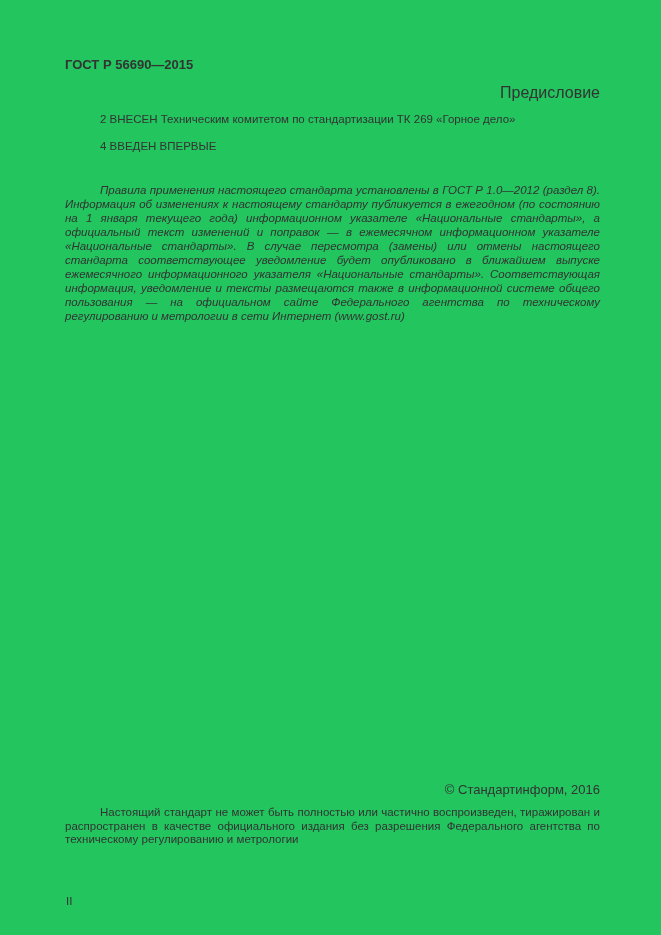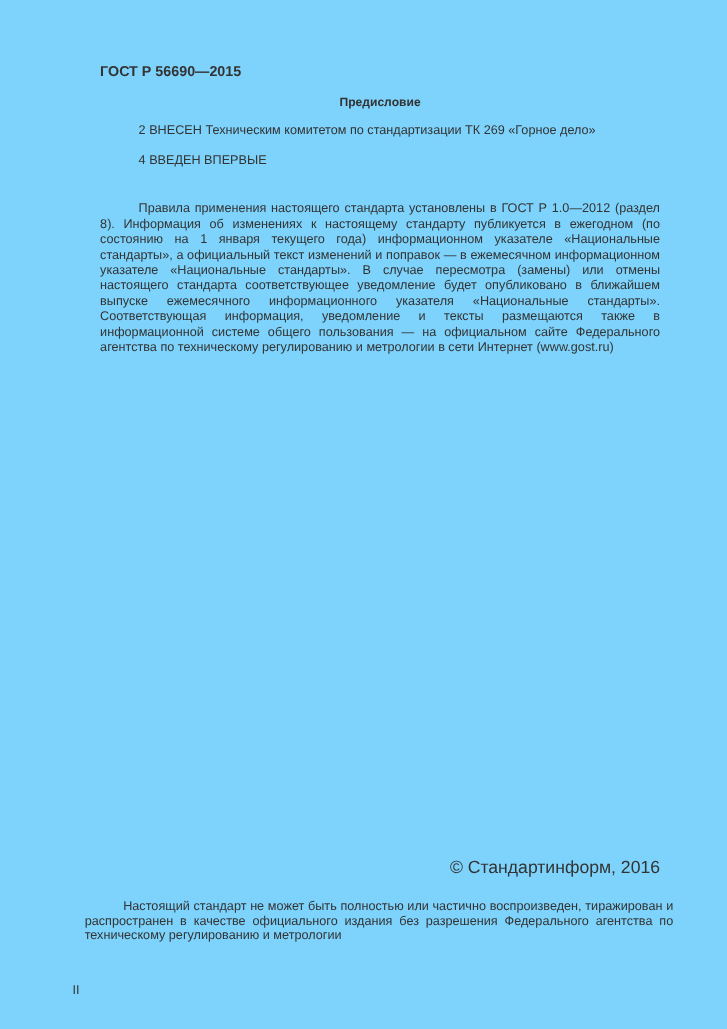--- a/index.html
+++ b/index.html
@@ -4,72 +4,73 @@
 <style>
   html, body {
     margin: 0;
     padding: 0;
     background: #ffffff;
   }
   .page {
     position: relative;
     width: 661px;
     height: 935px;
-    background: #7dd3fc;
+    background: #22c55e;
     box-sizing: border-box;
-    padding: 58px 61px 0 91px;
+    padding: 58px 61px 0 65px;
     font-family: "Liberation Sans", "DejaVu Sans", sans-serif;
     color: #333333;
     overflow: hidden;
   }
   .doc-code {
     font-size: 13px;
     font-weight: bold;
     line-height: 14px;
     margin: 0 0 14px 0;
   }
   .title {
-    font-size: 11px;
-    font-weight: bold;
-    text-align: center;
+    font-size: 16px;
+    font-weight: normal;
+    text-align: right;
     line-height: 14px;
     margin: 0 0 13px 0;
   }
   .clause {
     font-size: 11.5px;
     line-height: 13.5px;
     text-align: justify;
     text-indent: 35px;
     margin: 0 0 13px 0;
   }
   .rules-note {
     font-size: 11.5px;
+    font-style: italic;
     line-height: 14px;
     text-align: justify;
     text-indent: 35px;
     margin: 30px 0 0 0;
   }
   .copyright {
     position: absolute;
     top: 783px;
     right: 61px;
-    font-size: 16px;
+    font-size: 13px;
     line-height: 13.5px;
     text-align: right;
   }
   .repro-note {
     position: absolute;
     top: 806px;
     left: 65px;
     width: 535px;
     font-size: 11.5px;
     line-height: 13.5px;
     text-align: justify;
     text-indent: 35px;
-    margin: 12px;
+    margin: 0;
   }
   .page-number {
     position: absolute;
     top: 895px;
     left: 66px;
     font-size: 11.5px;
     line-height: 13.5px;
   }
 </style>
 </head>

